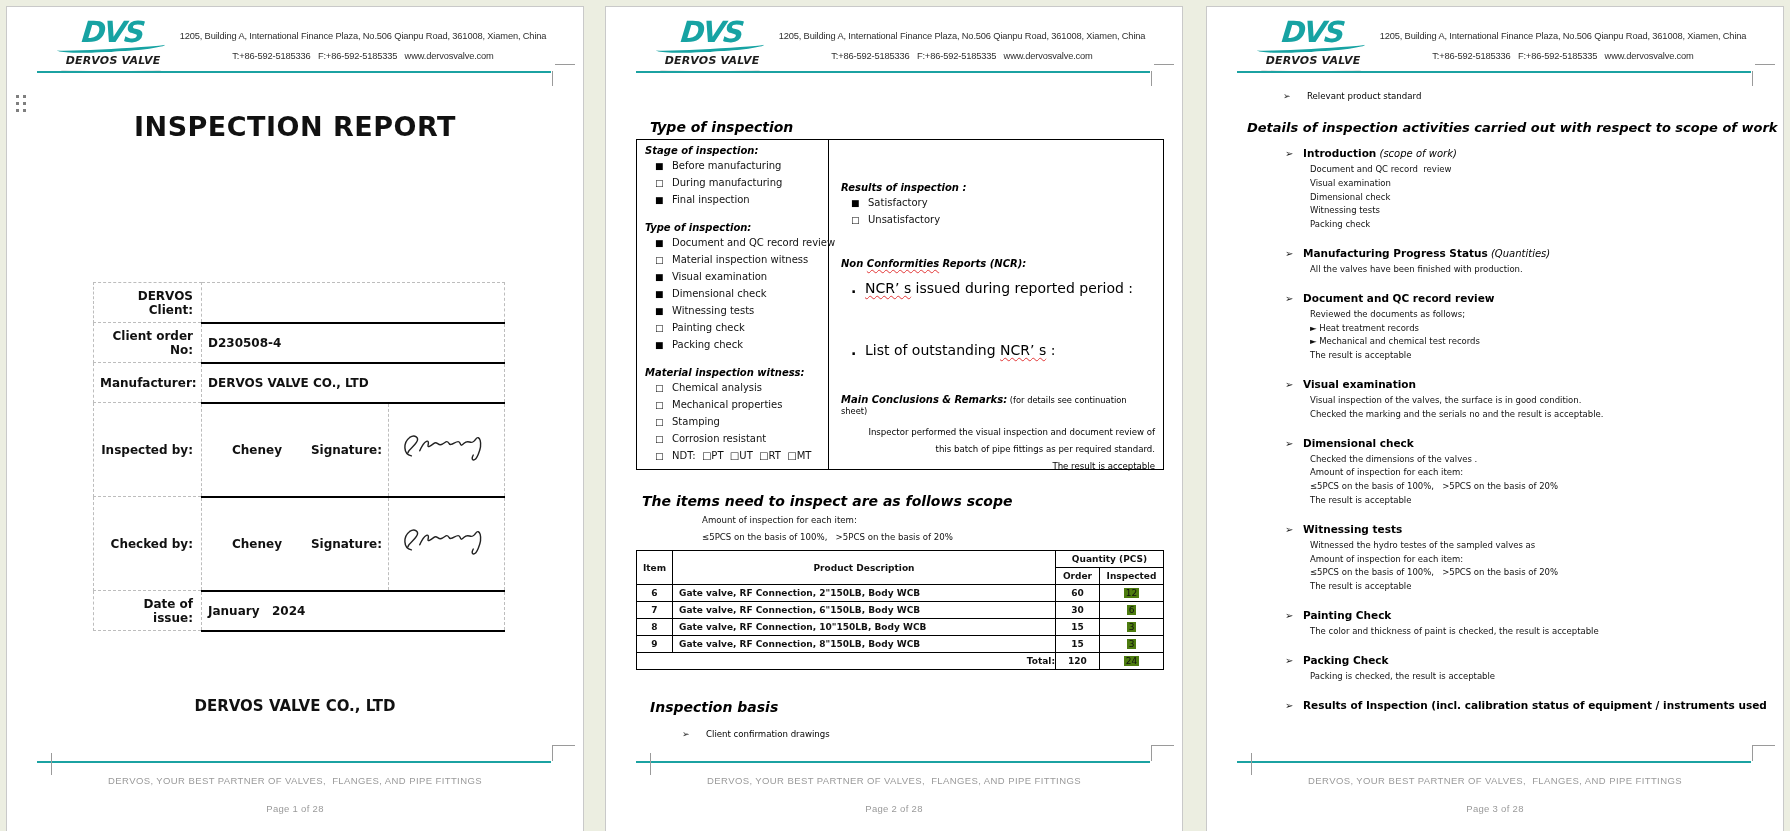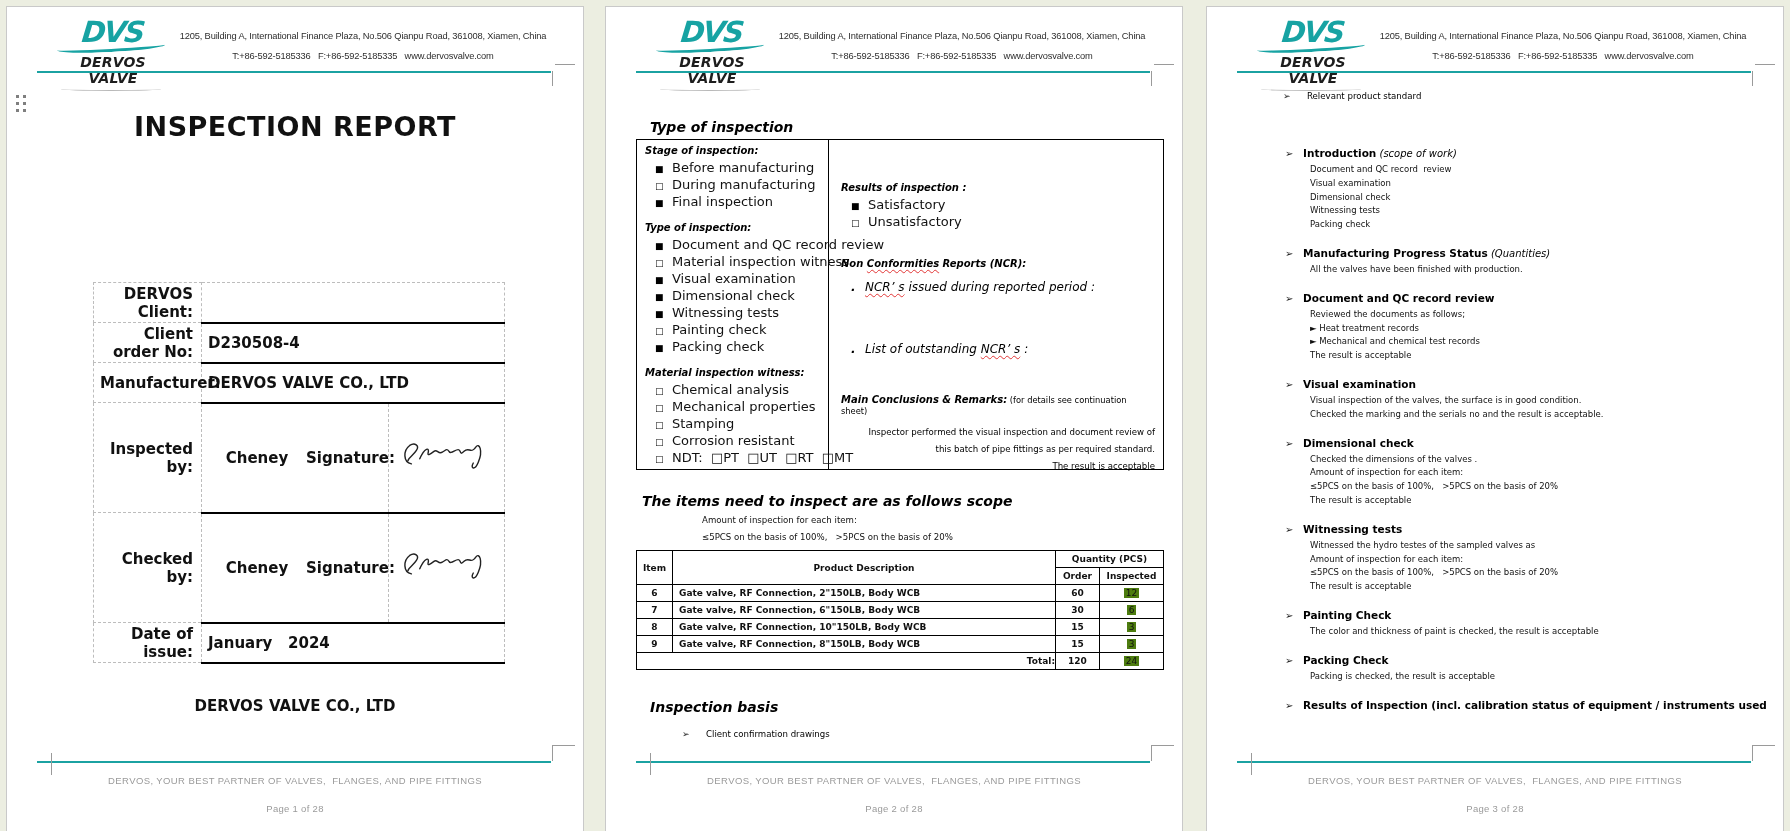--- a/index.html
+++ b/index.html
@@ -15,21 +15,21 @@
   }
   #p1{left:6px} #p2{left:605px} #p3{left:1206px}
 
   
   .hdr-logo{position:absolute;top:12px;left:48px;width:116px;text-align:center;}
   .logo-dvs{
     display:inline-block;font-weight:bold;font-style:italic;font-size:29px;line-height:27px;
     color:#17a3a3;letter-spacing:-2px;transform:skewX(-6deg);
   }
   .logo-swoosh{height:6px;margin:-3px 6px 2px 2px;border-bottom:3px solid #17a3a3;border-radius:50%;transform:rotate(-3deg);}
-  .logo-sub{font-weight:bold;font-style:italic;font-size:14px;color:#1d1d1d;letter-spacing:.2px;}
+  .logo-sub{font-weight:bold;font-style:italic;font-size:11px;color:#1d1d1d;letter-spacing:.2px;}
   .logo-sub-swoosh{height:3px;margin:1px 10px 0 6px;border-bottom:1px solid #b9b9b9;border-radius:50%;}
   .hdr-address{
     position:absolute;top:19px;left:158px;right:22px;text-align:center;
     font-family:"Liberation Sans",sans-serif;font-size:9.3px;letter-spacing:-.15px;
     color:#2e2e2e;line-height:20px;white-space:pre;
   }
   .rule{position:absolute;left:30px;right:32px;height:2px;background:#1ba2a2;}
   .hdr-rule{top:64px}
   .ftr-rule{top:754px}
   .tick{position:absolute;background:#9a9a9a;}
@@ -49,55 +49,55 @@
   .drag-handle{position:absolute;left:9px;top:88px;width:13px;height:22px;
     display:grid;grid-template-columns:3px 3px;grid-auto-rows:3px;gap:4px;}
   .drag-handle i{background:#7f7f7f;display:block;}
   .p1-title{
     position:absolute;top:104px;left:0;right:0;text-align:center;
     font-size:27px;font-weight:bold;color:#111;letter-spacing:.5px;
   }
   .info-table{position:absolute;top:275px;left:86px;width:412px;border-collapse:collapse;table-layout:fixed;}
   .info-table td{
     border:1px dashed #bdbdbd;height:40px;vertical-align:middle;
-    font-size:15px;color:#111;padding:0 6px;box-sizing:border-box;
+    font-size:12px;color:#111;padding:0 6px;box-sizing:border-box;
   }
   .info-table td.lbl{font-weight:bold;text-align:right;width:108px;padding-right:8px;}
   .info-table td.val{border-bottom:2px solid #000;font-weight:bold;white-space:pre;}
   .sig-wrap{display:flex;height:100%;align-items:center;}
   .sig-name{width:98px;text-align:center;font-weight:bold;}
   .sig-label{width:82px;font-weight:bold;text-align:right;padding-right:6px;box-sizing:border-box;}
   .sig-box{flex:1;border-left:1px dashed #bdbdbd;height:100%;display:flex;align-items:center;justify-content:center;}
   .p1-company{
     position:absolute;top:690px;left:0;right:0;text-align:center;
     font-size:15px;font-weight:bold;color:#111;
   }
 
   
   .doc-h1{font-size:14px;font-weight:bold;font-style:italic;color:#000;}
   .cb-row{display:flex;align-items:baseline;height:17px;}
   .cb{width:17px;font-size:9px;flex:0 0 17px;}
-  .cb-label{font-size:13px;color:#111;white-space:pre;}
+  .cb-label{font-size:10px;color:#111;white-space:pre;}
   .squiggle{text-decoration:underline wavy #e23737 1px;text-underline-offset:2px;}
   .arrow{font-size:9px;color:#222;}
 
   
   .p2-sec1-title{position:absolute;top:112px;left:44px;}
   .type-table{
     position:absolute;top:132px;left:30px;width:528px;height:331px;
     border:1.5px solid #000;box-sizing:border-box;display:flex;
   }
   .col-left{width:192px;border-right:1.5px solid #000;box-sizing:border-box;padding:5px 6px 0 8px;}
   .col-right{flex:1;position:relative;padding:0;}
   .grp-title{font-size:10px;font-weight:bold;font-style:italic;margin:0 0 4px 0;}
   .grp{margin-bottom:11px;}
   .cb-indent{padding-left:10px;}
   .r-block{position:absolute;left:12px;right:8px;margin-top:36px;}
   .dot-bullet{display:inline-block;width:14px;font-weight:bold;}
-  .ncr-line{font-size:12px;font-style:italic;}
+  .ncr-line{font-size:14px;}
   .small-note{font-size:8.3px;font-weight:normal;font-style:normal;}
   .concl-body{font-size:8.6px;line-height:17px;text-align:right;}
 
   .p2-items-title{position:absolute;top:486px;left:36px;}
   .p2-note{position:absolute;left:96px;font-size:8.6px;white-space:pre;color:#111;}
   .items-table{
     position:absolute;top:543px;left:30px;width:528px;
     border-collapse:collapse;table-layout:fixed;
   }
   .items-table th,.items-table td{border:1px solid #000;font-size:9px;color:#111;padding:1px 3px;height:14px;}
@@ -411,20 +411,21 @@
   <div class="hdr-address"><span>1205, Building A, International Finance Plaza, No.506 Qianpu Road, 361008, Xiamen, China</span><br><span>T:+86-592-5185336   F:+86-592-5185335   www.dervosvalve.com</span></div>
   <div class="rule hdr-rule"></div>
   <div class="tick" style="right:30px;top:64px;width:1px;height:15px;"></div>
   <div class="tick" style="right:8px;top:57px;width:20px;height:1px;"></div>
 
   <div class="p3-top-bullet">
     <span class="arrow">➢</span>
     <span>Relevant product standard</span>
   </div>
 
+  <div class="p3-heading">Details of inspection activities carried out with respect to scope of work</div>
 
   <div class="p3-secs">
     <div class="sec">
       <div class="sec-head"><span class="arrow">➢</span><span>Introduction</span><span class="sec-note"> (scope of work)</span></div>
       <div class="sec-line">Document and QC record  review</div>
       <div class="sec-line">Visual examination</div>
       <div class="sec-line">Dimensional check</div>
       <div class="sec-line">Witnessing tests</div>
       <div class="sec-line">Packing check</div>
     </div>

